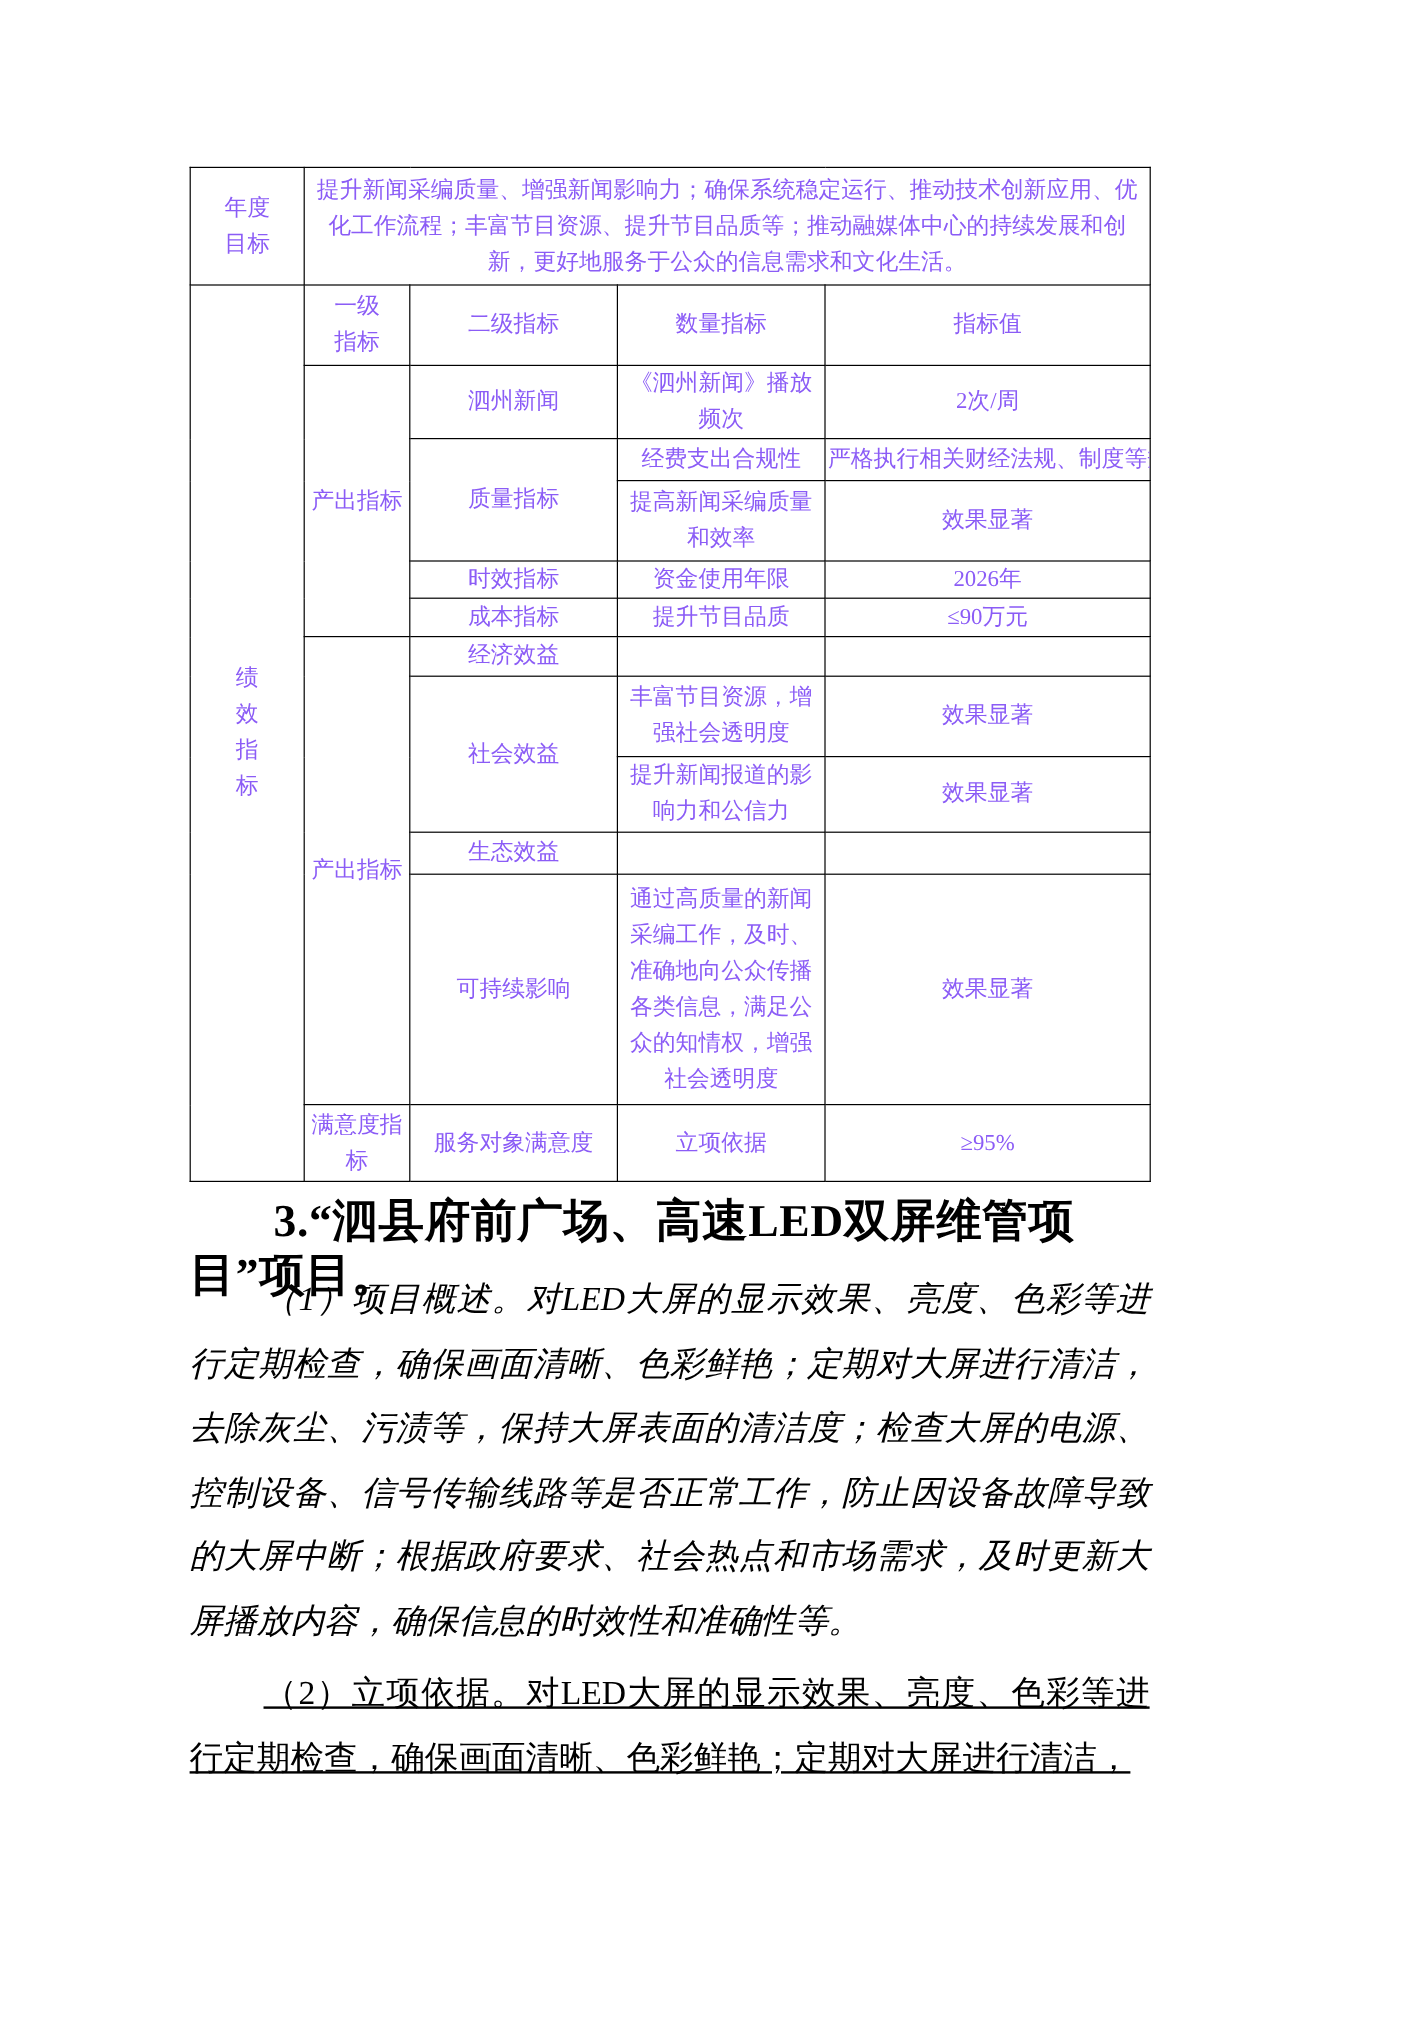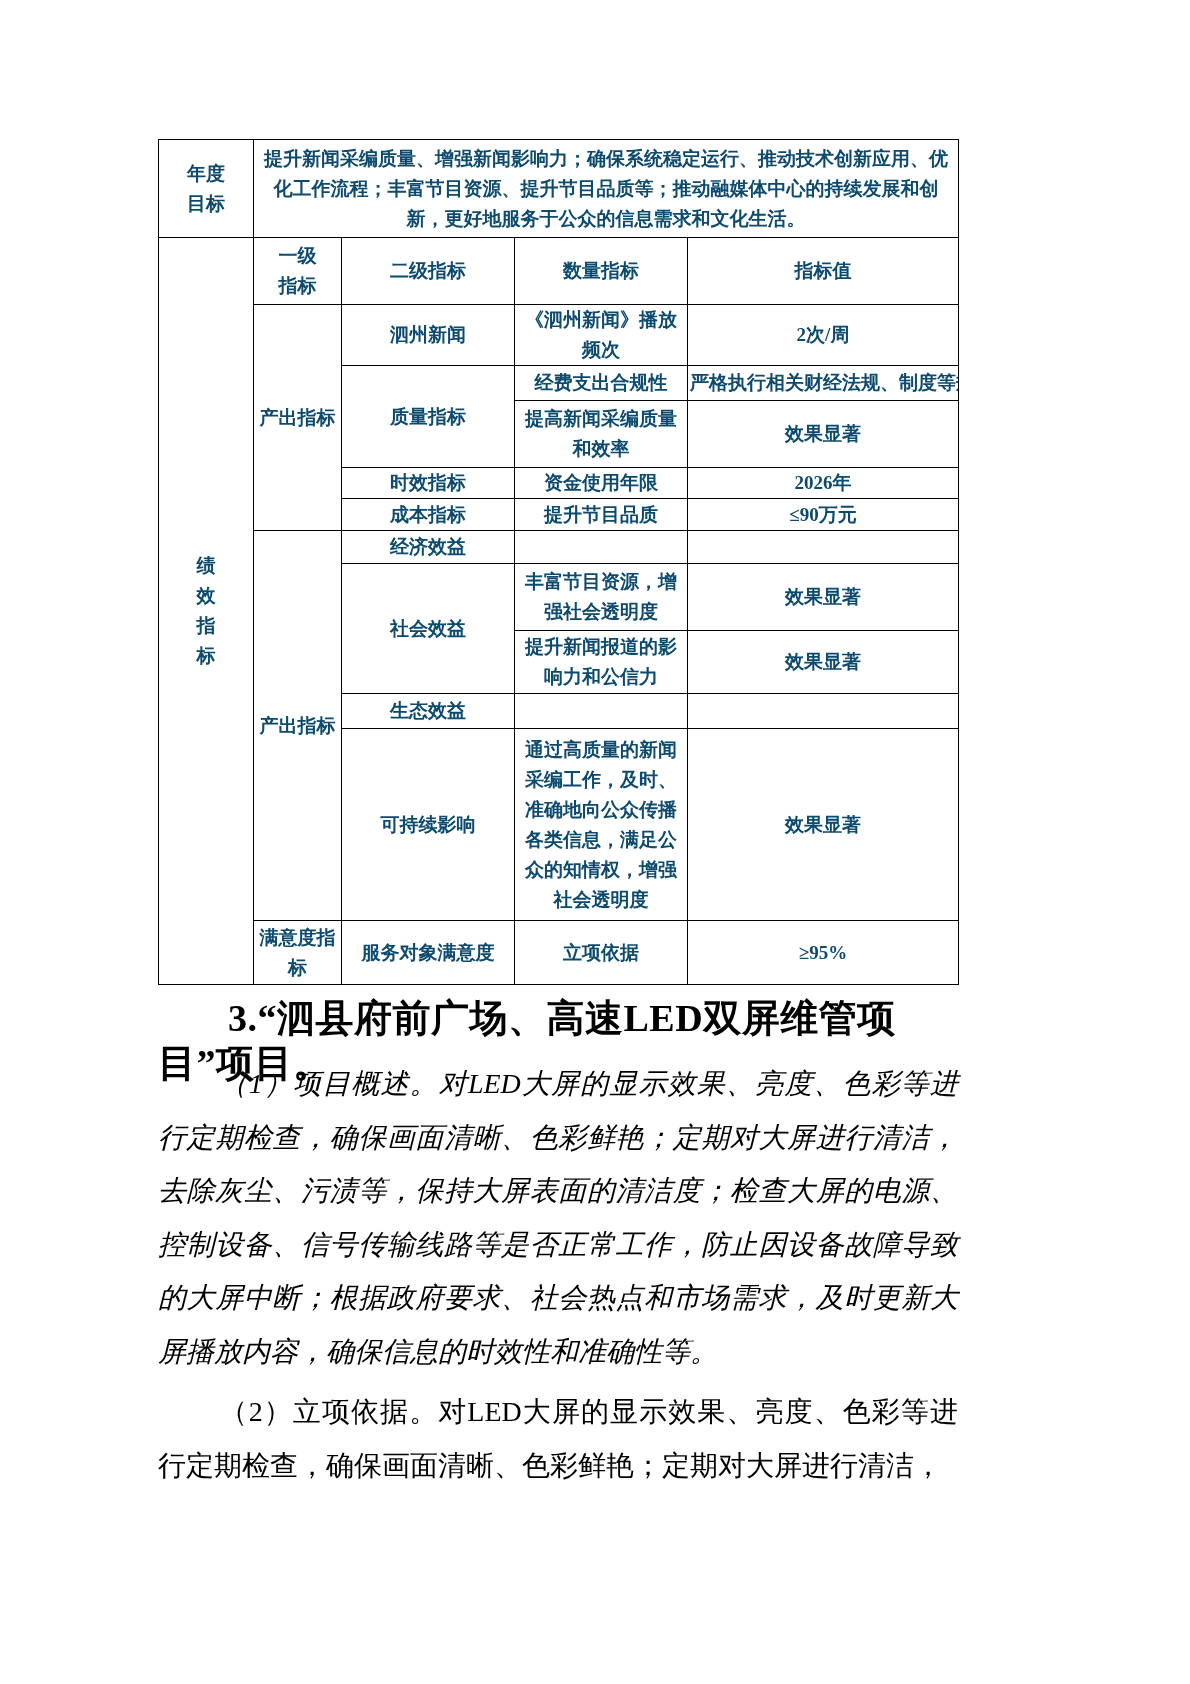--- a/index.html
+++ b/index.html
@@ -4,22 +4,21 @@
 <style>
   html, body { margin:0; padding:0; background:#e8e8e8; }
   .page {
     position:relative; width:1190px; height:1684px; margin:0 auto;
     background:#ffffff; color:#000;
     font-family:"Liberation Serif","DejaVu Serif",serif;
   }
   table.perf {
     position:absolute; left:158px; top:139px;
     border-collapse:collapse; table-layout:fixed; width:800px;
-    color:#0c4a6e;
-    font-weight:bold;
+    color:#8b5cf6;
   }
   table.perf td {
     border:1px solid #000;
     text-align:center; vertical-align:middle;
     font-size:19px; line-height:30px;
     padding:0 2px; overflow:hidden;
     word-break:break-all;
   }
   td.goal-cell {
     text-align:justify; text-justify:inter-ideograph;
@@ -34,21 +33,21 @@
     font-size:38px; font-weight:bold; line-height:45px;
     text-indent:70px; letter-spacing:0.5px;
   }
   .para {
     position:absolute; left:158px; width:800px;
     font-size:28px; line-height:53.5px;
     text-align:justify; text-justify:inter-ideograph;
     text-indent:2.2em;
   }
   .para1 { top:1057px;font-style:italic; }
-  .para2 { top:1385px; }
+  .para2 { top:1385px;text-decoration:underline; }
 </style>
 </head>
 <body>
 
 <div class="page">
 
   <table class="perf">
     <colgroup>
       <col style="width:95px">
       <col style="width:88px">

